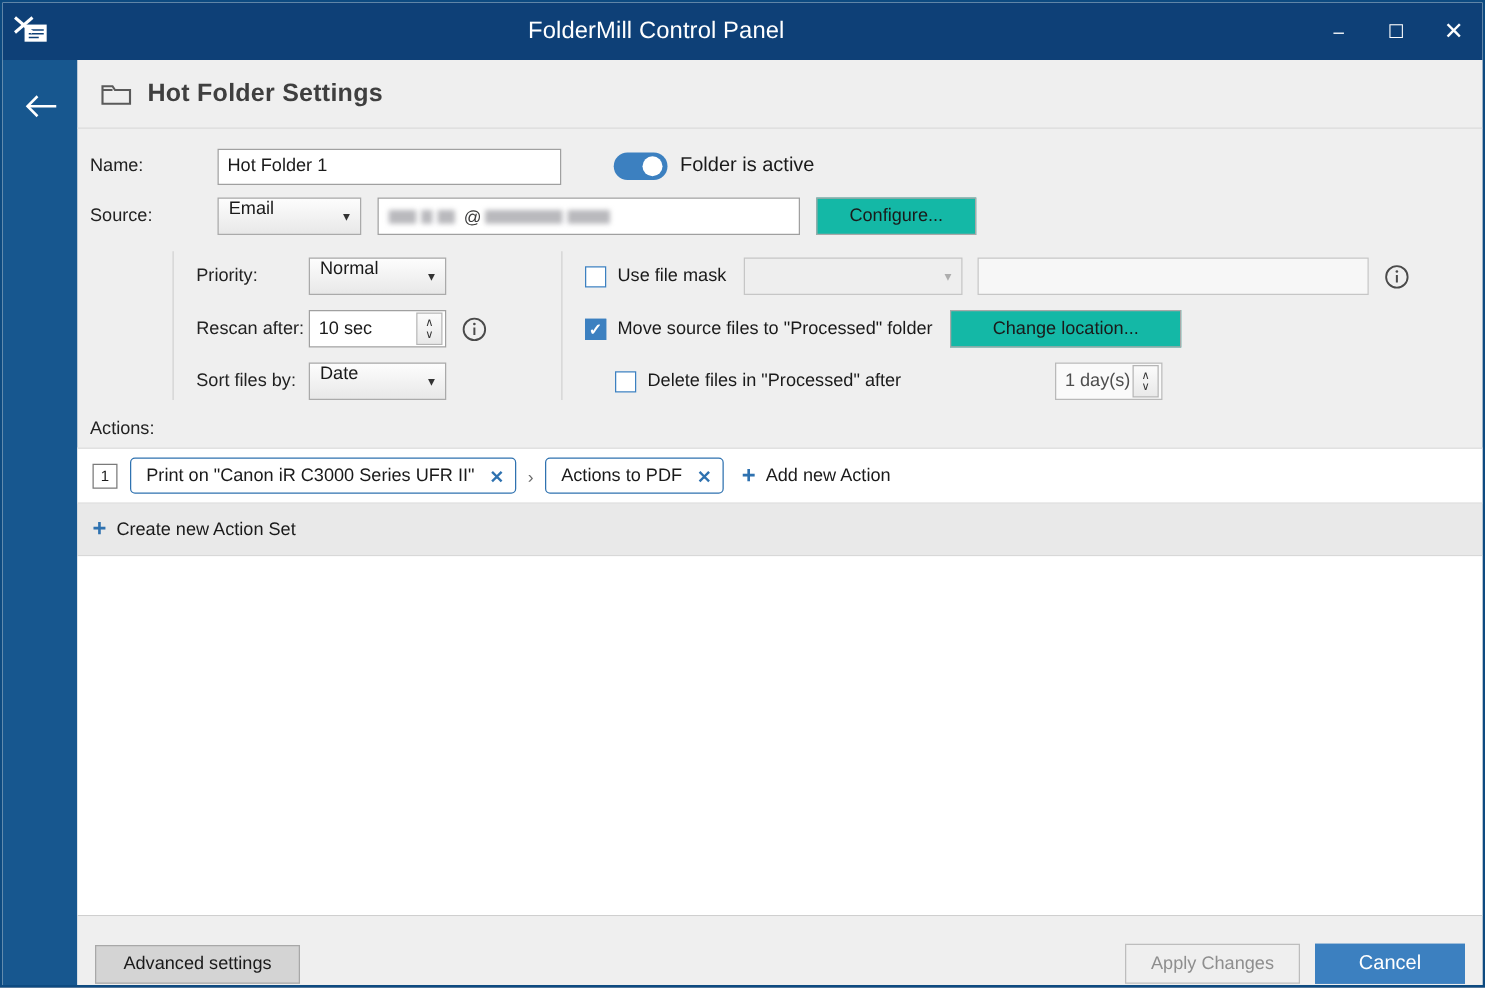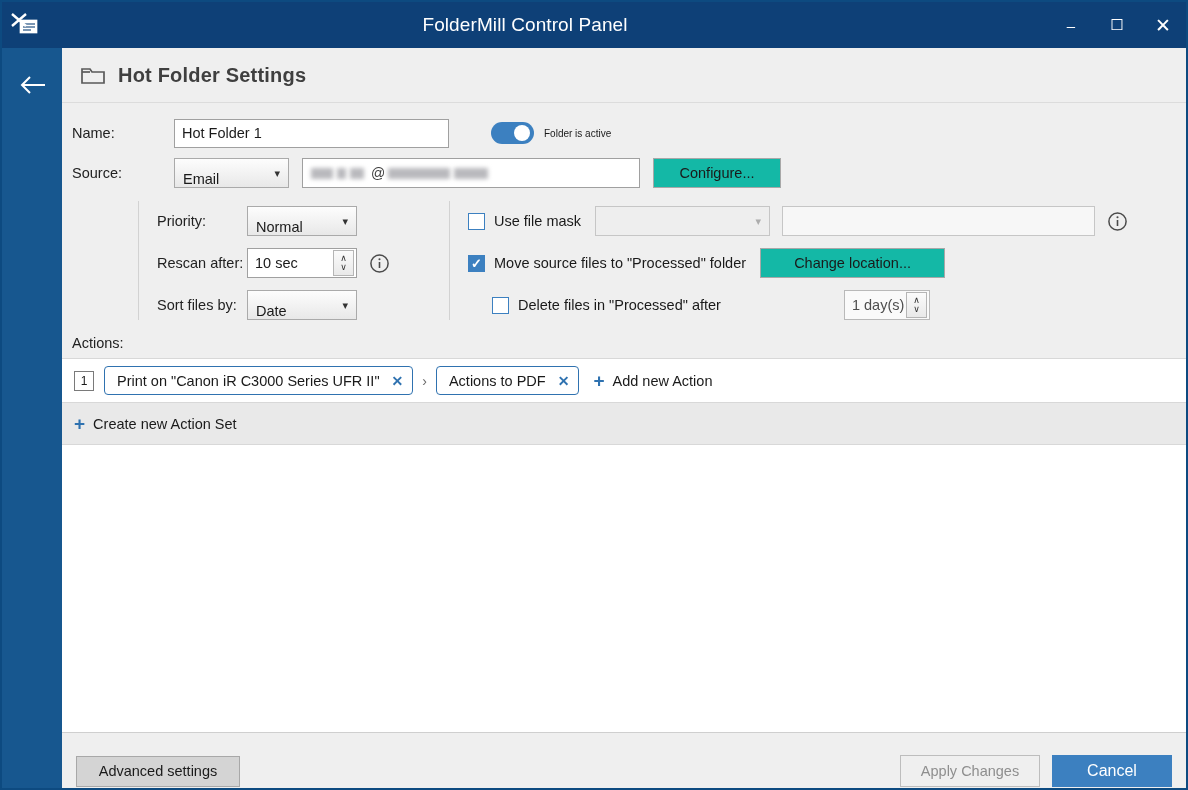--- a/index.html
+++ b/index.html
@@ -102,28 +102,28 @@
 
   .toggle-wrap { display: flex; align-items: center; margin-left: 42px; }
   .toggle {
     width: 43px; height: 22px; border-radius: 11px;
     background: #3c80c0; position: relative; margin-right: 10px;
   }
   .toggle .knob {
     position: absolute; top: 3px; right: 4px;
     width: 16px; height: 16px; border-radius: 8px; background: #fff;
   }
-  .toggle-label { font-size: 10px; color: #1a1a1a; }
+  .toggle-label { font-size: 16px; color: #1a1a1a; }
 
   .sel {
     height: 30px;
     border: 1px solid #aaaaaa;
     background: linear-gradient(#fdfdfd, #e8e8e8);
     font-size: 14.5px; color: #1a1a1a;
-    display: flex; align-items: flex-end;
+    display: flex; align-items: flex-start;
     padding: 0 6px 0 8px;
     position: relative;
   }
   .sel .caret {
     position: absolute; right: 8px; top: 50%;
     transform: translateY(-50%);
     color: #333; font-size: 11px;
   }
   .sel-source { width: 115px; }
   .sel-priority { width: 110px; }

